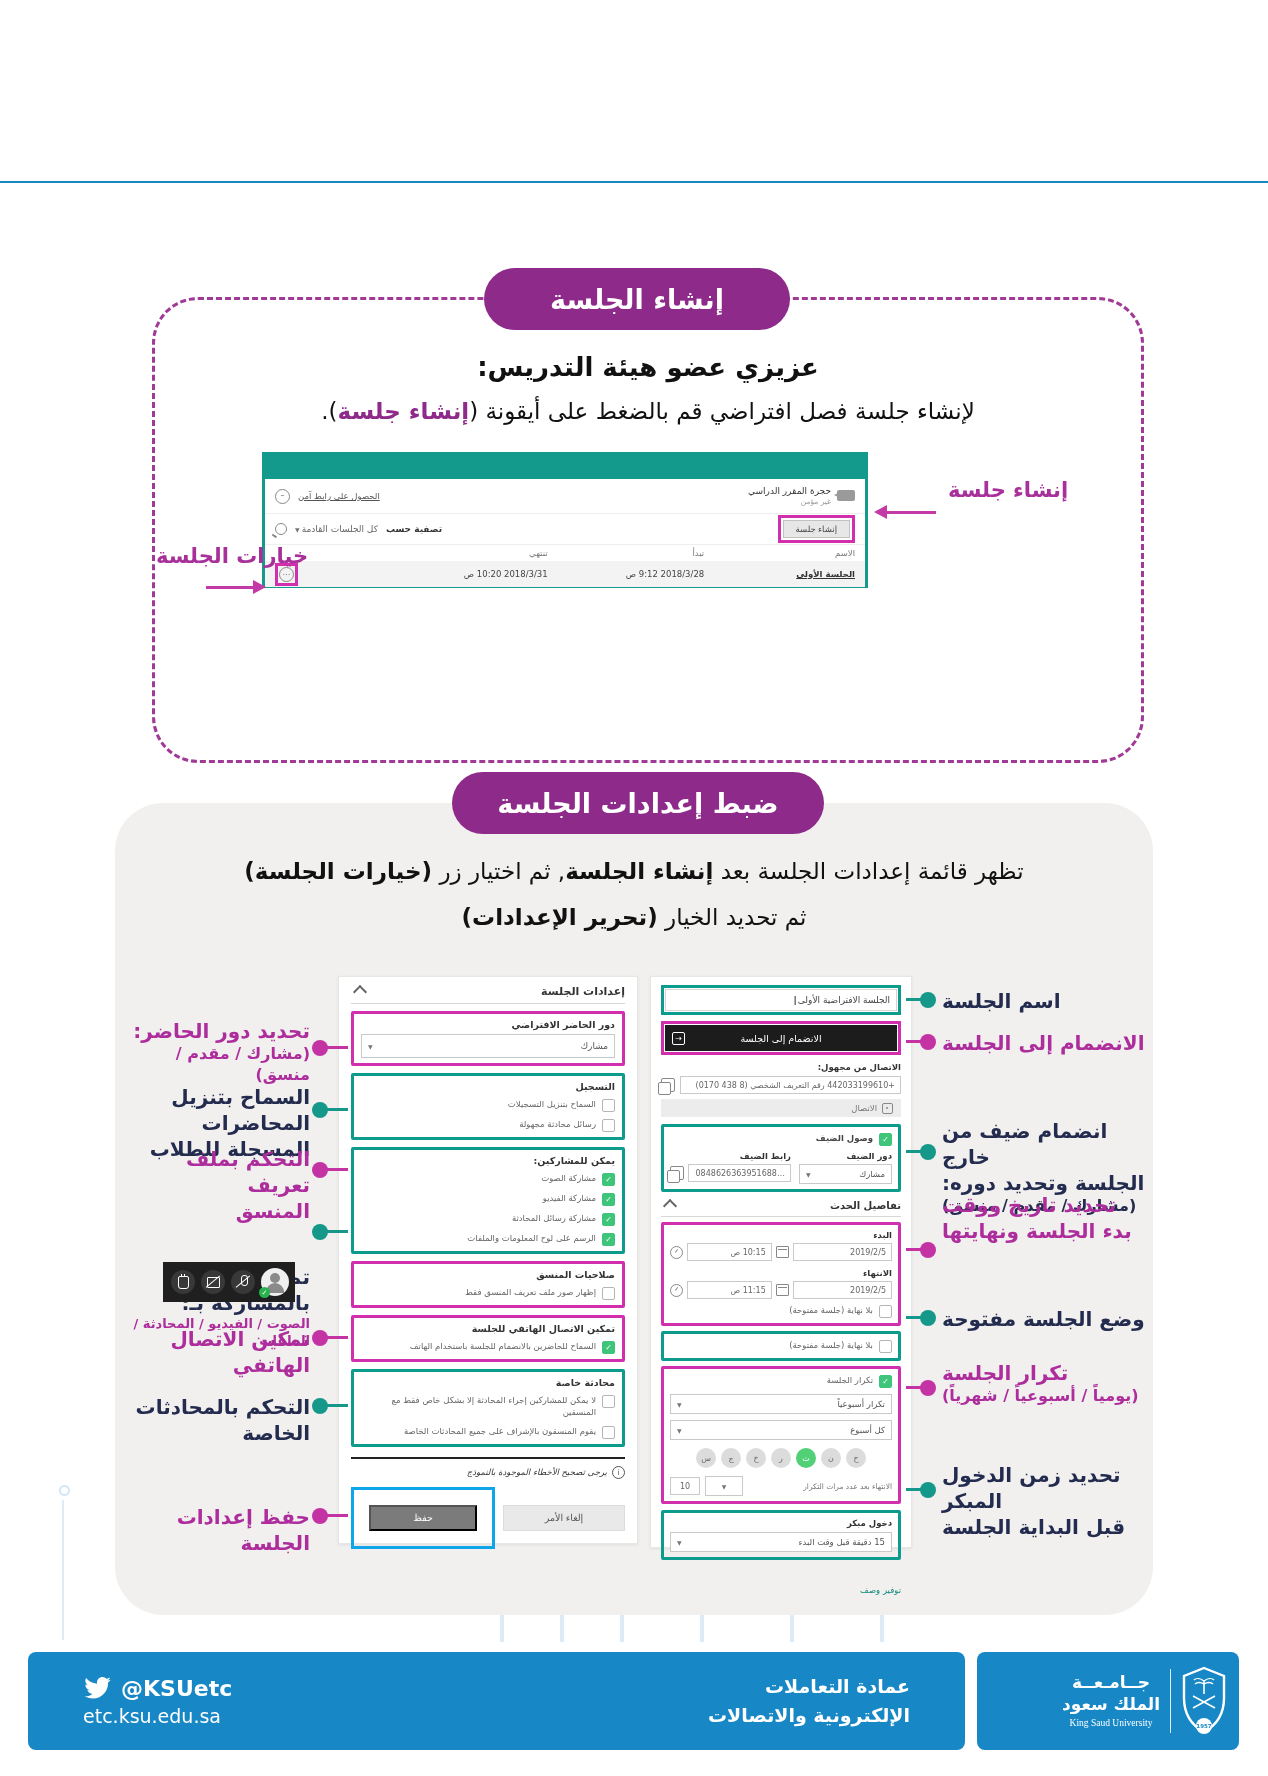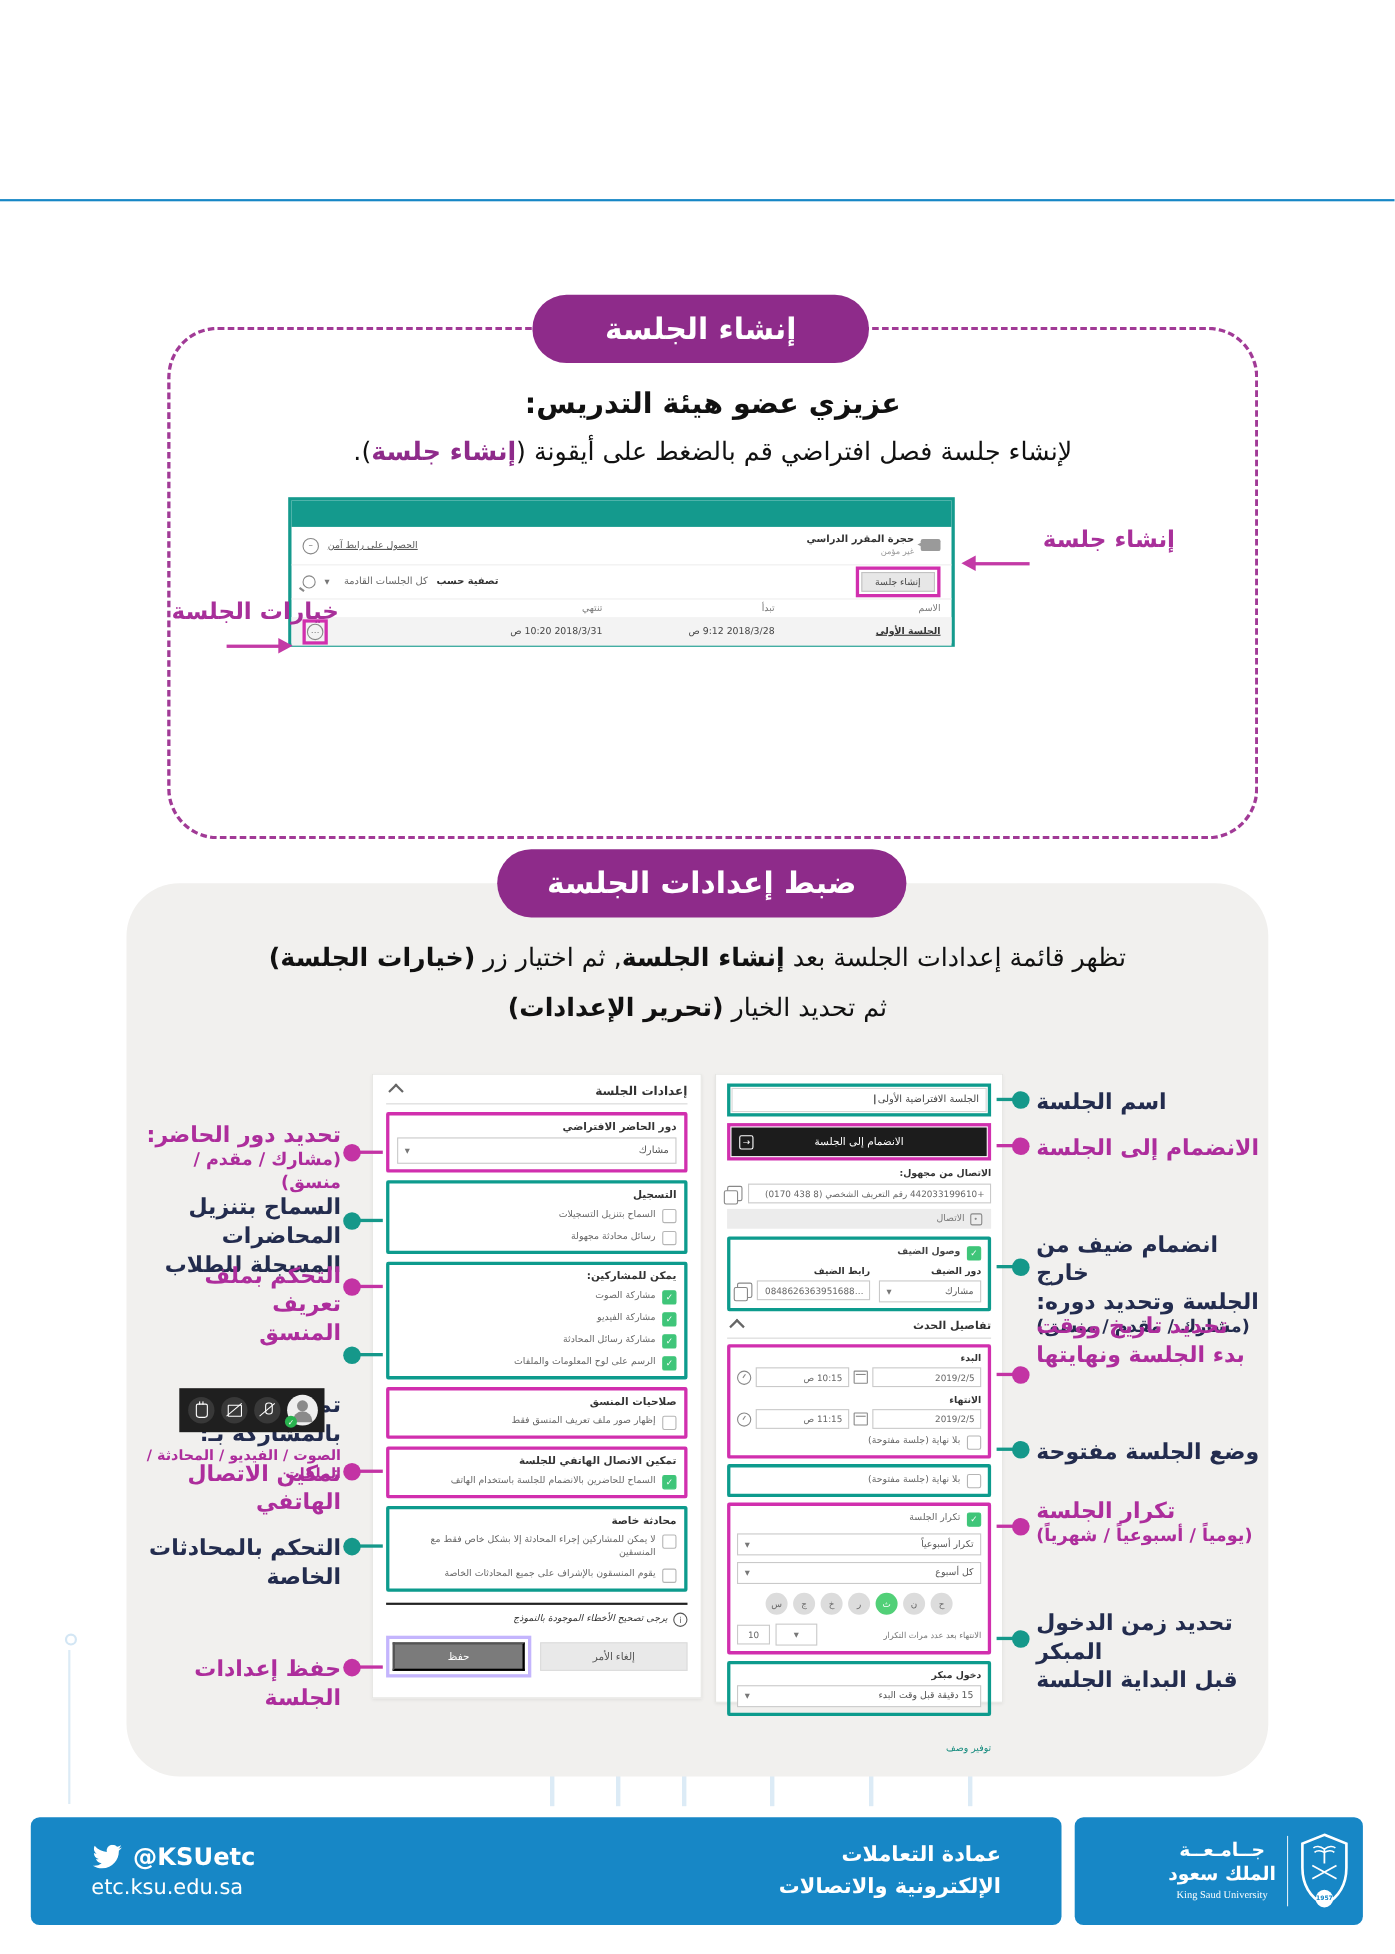--- a/index.html
+++ b/index.html
@@ -27,34 +27,34 @@
 
   
   .shot{position:absolute;left:262px;top:452px;width:600px;height:130px;background:#fff;
         border:3px solid #149a8d;z-index:4;font-size:9px;color:#444;}
   .shot-top{height:24px;background:#149a8d;}
   .srow{display:flex;align-items:center;padding:0 10px;}
   .srowA{height:34px;justify-content:space-between;border-bottom:1px solid #eee;}
   .srowB{height:30px;justify-content:space-between;border-bottom:1px solid #eee;}
   .srowC{height:16px;color:#777;font-size:8.5px;}
   .srowD{height:26px;background:#f3f3f3;font-size:8.5px;}
-  .rmtitle{font-weight:bold;font-size:9px;color:#333;line-height:1.2;}
+  .rmtitle{font-weight:normal;font-size:9px;color:#333;line-height:1.2;}
   .rmstatus{font-size:7.5px;color:#999;}
   .seclink{color:#555;text-decoration:underline;font-size:8.5px;}
   .circ-ic{width:13px;height:13px;border:1px solid #888;border-radius:50%;color:#777;
            font-size:8px;display:inline-flex;align-items:center;justify-content:center;}
   .circ-minus::after{content:"–";margin-top:-1px;}
   .circ-dots::after{content:"…";margin-top:-4px;letter-spacing:0;}
   .cam{width:18px;height:11px;background:#9a9a9a;border-radius:2px;position:relative;margin-left:6px;}
   .cam::after{content:"";position:absolute;left:-6px;top:2px;border:3.5px solid transparent;border-right:6px solid #9a9a9a;}
   .gbtn{background:#e7e7e7;border:1px solid #c2c2c2;color:#444;font-size:8.5px;padding:3px 12px;}
   .hlwrap{border:3px solid #d12fae;padding:2px;display:inline-block;}
   .filt{display:flex;align-items:center;gap:8px;}
   .filt .lab{font-weight:bold;color:#333;}
-  .filt .ddv{color:#666;display:flex;align-items:center;gap:13px;}
+  .filt .ddv{color:#666;display:flex;align-items:center;gap:2px;}
   .dda::after{content:"▼";font-size:6px;color:#777;}
   .sicon{width:10px;height:10px;border:1.5px solid #888;border-radius:50%;position:relative;display:inline-block;}
   .sicon::after{content:"";position:absolute;left:-4px;bottom:-2px;width:5px;height:1.5px;background:#888;transform:rotate(35deg);}
   .colname{flex:0 0 26%;}
   .colstart{flex:0 0 27%;}
   .colend{flex:0 0 33%;}
   .colopt{flex:1;display:flex;justify-content:flex-end;align-items:center;}
   .rowname{text-decoration:underline;color:#333;font-weight:bold;}
 
   
@@ -91,21 +91,21 @@
          font-size:8px;color:#666;background:#fff;box-sizing:border-box;}
   .divider2{height:2px;background:#222;margin-top:10px;}
   .errow{display:flex;align-items:center;gap:5px;margin-top:7px;font-size:8.5px;color:#333;font-style:italic;}
   .iicon{width:11px;height:11px;border:1px solid #555;border-radius:50%;display:inline-flex;align-items:center;
          justify-content:center;font-size:7.5px;font-style:normal;color:#555;}
   .iicon::after{content:"i";}
   .btnrow{display:flex;gap:8px;margin-top:8px;align-items:center;}
   .btn{flex:1;height:26px;display:flex;align-items:center;justify-content:center;font-size:9.5px;}
   .btn.cancel{background:#e9e9e9;color:#555;border:1px solid #dcdcdc;}
   .btn.save{background:#7b7b7b;color:#fff;width:100%;}
-  .savewrap{flex:1;border:3px solid #c4b5fd;padding:3px;box-sizing:border-box;}
+  .savewrap{flex:1;border:3px solid #0ea5e9;padding:15px;box-sizing:border-box;}
 
   
   .namewrap{border:3px solid #0d9b8d;padding:1px;}
   .namein{border:1px solid #d5d5d5;height:20px;display:flex;align-items:center;padding:0 6px;font-size:9px;color:#444;}
   .cursor{color:#333;font-weight:bold;margin-right:1px;}
   .joinwrap{border:3px solid #d12fae;padding:1px;margin-top:6px;}
   .joinbar{background:#1c1c1c;height:26px;display:flex;align-items:center;justify-content:center;
            color:#fff;font-size:9.5px;position:relative;}
   .jicon{position:absolute;left:7px;width:11px;height:11px;border:1.3px solid #fff;border-radius:2px;
          display:flex;align-items:center;justify-content:center;font-size:8px;color:#fff;}

